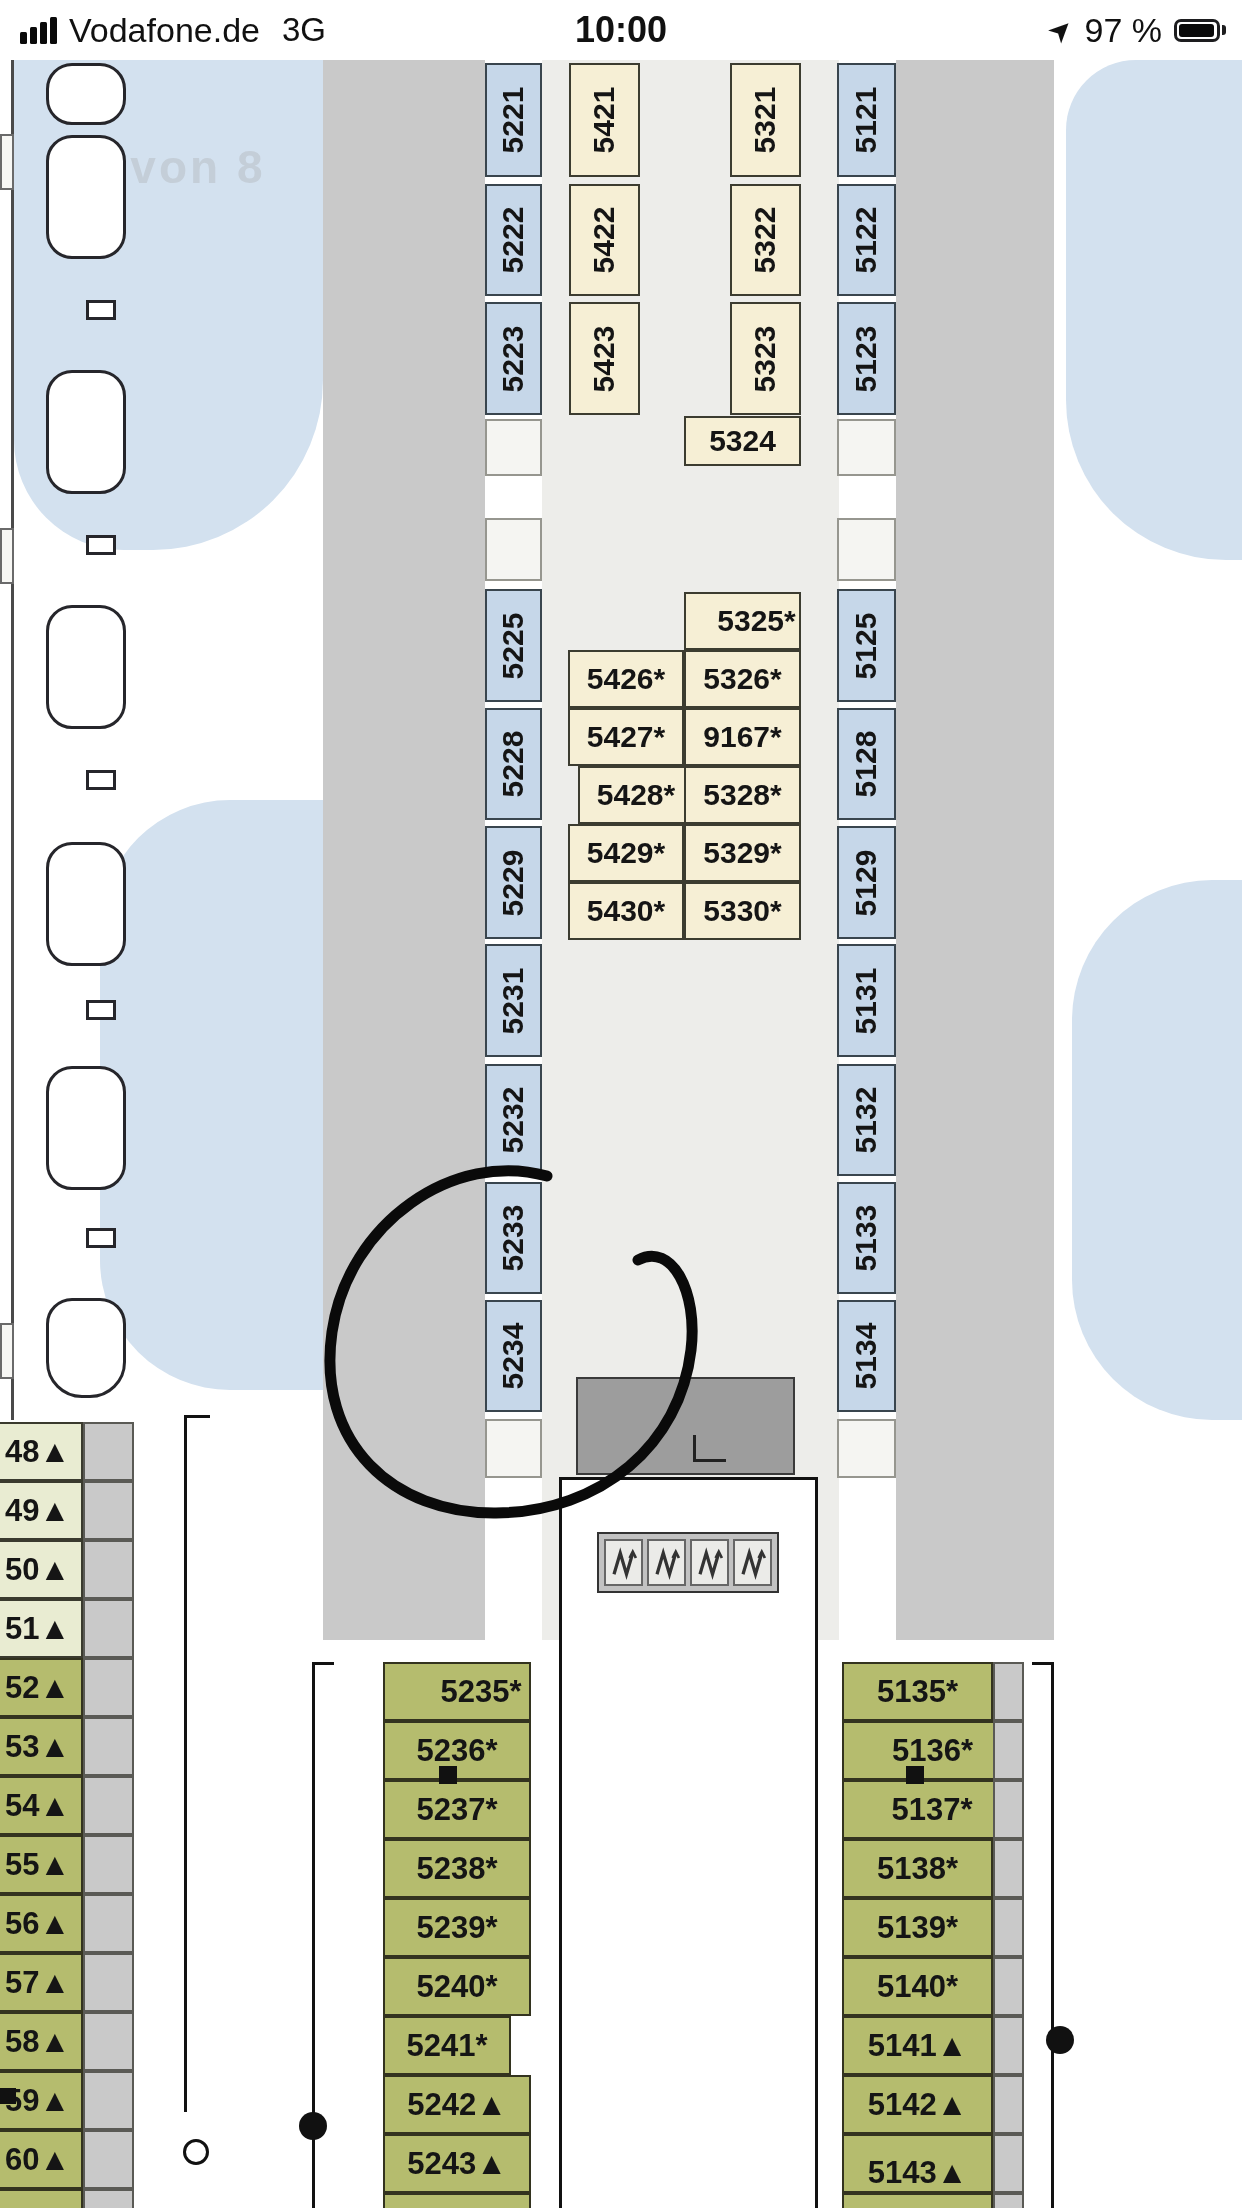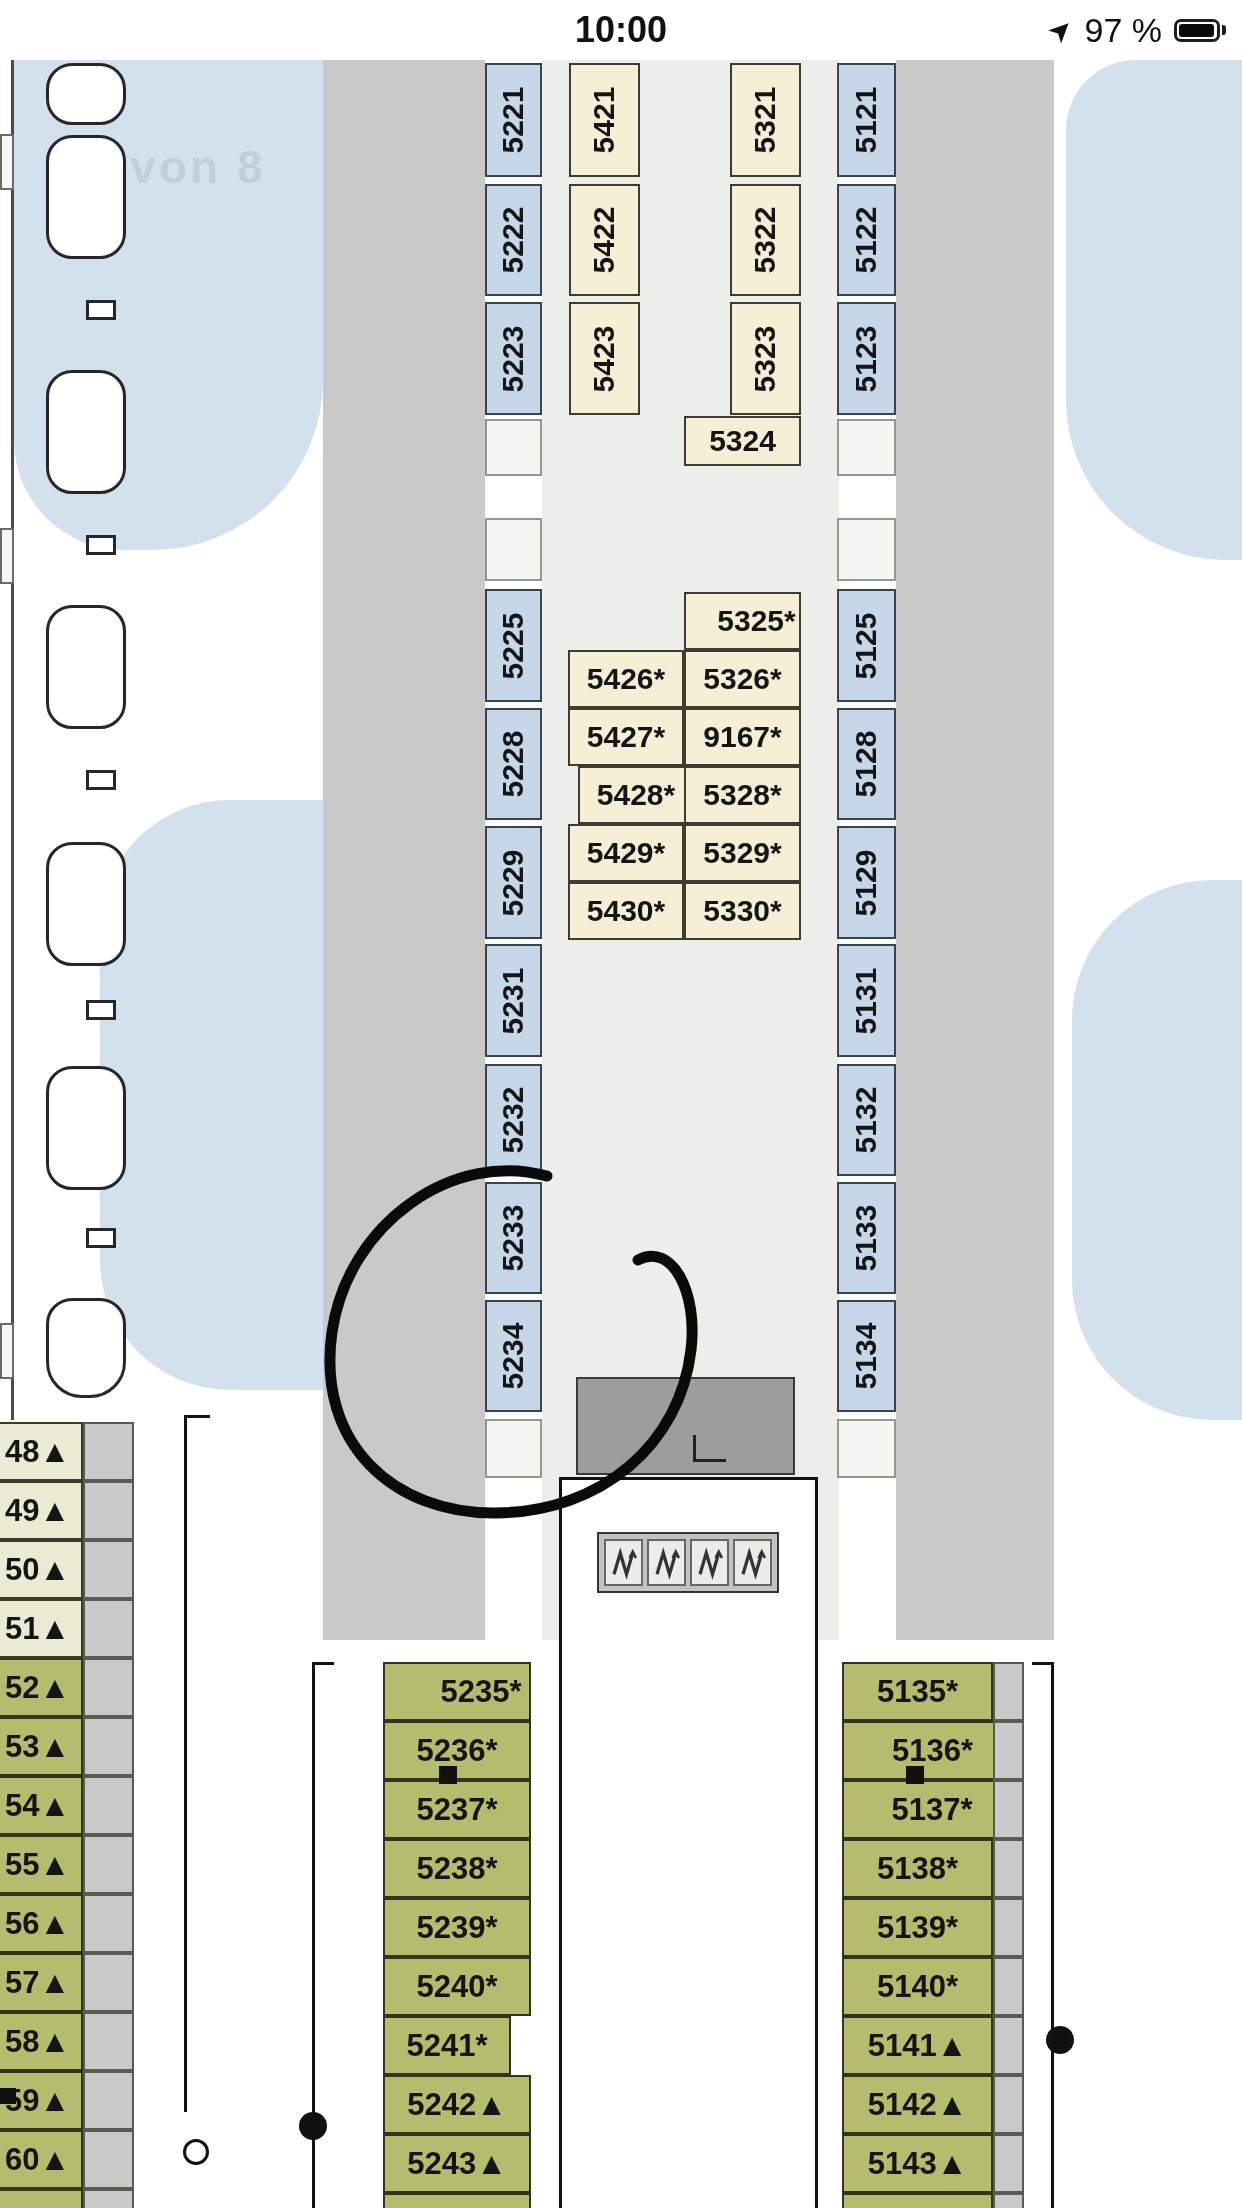--- a/index.html
+++ b/index.html
@@ -304,21 +304,21 @@
     </div>
   <div class="cab green gcell" style="left:842px;top:1957px;width:151px;height:59px;">
       <span>5140*</span>
     </div>
   <div class="cab green gcell" style="left:842px;top:2016px;width:151px;height:59px;">
       <span>5141▲</span>
     </div>
   <div class="cab green gcell" style="left:842px;top:2075px;width:151px;height:59px;">
       <span>5142▲</span>
     </div>
-  <div class="cab green gcell" style="left:842px;top:2134px;width:151px;height:59px;">
+  <div class="cab green gcell" style="left:842px;top:2134px;width:151px;height:59px;align-items:flex-end;">
       <span>5143▲</span>
     </div>
   <div class="cab green gcell" style="left:842px;top:2193px;width:151px;height:59px;">
       <span>5144▲</span>
     </div>
   <div class="cab grayc" style="left:993px;top:1662px;width:31px;height:59px;"></div>
   <div class="cab grayc" style="left:993px;top:1721px;width:31px;height:59px;"></div>
   <div class="cab grayc" style="left:993px;top:1780px;width:31px;height:59px;"></div>
   <div class="cab grayc" style="left:993px;top:1839px;width:31px;height:59px;"></div>
   <div class="cab grayc" style="left:993px;top:1898px;width:31px;height:59px;"></div>
@@ -393,20 +393,30 @@
   <div class="dot-filled" style="left:1046px;top:2026px;"></div>
   <div class="sq" style="left:439px;top:1766px;width:18px;height:18px;"></div>
   <div class="sq" style="left:906px;top:1766px;width:18px;height:18px;"></div>
   <div class="sq" style="left:0px;top:2088px;width:16px;height:16px;"></div>
 
   <svg id="annotation" width="1242" height="2208" viewBox="0 0 1242 2208">
     <path d="M 547 1176 C 455 1150, 348 1222, 332 1332 C 316 1444, 394 1514, 496 1513 C 602 1512, 680 1444, 691 1350 C 698 1292, 672 1242, 638 1260" fill="none" stroke="#0a0a0a" stroke-width="11" stroke-linecap="round"></path>
   </svg>
 
   <div id="statusbar">
+    <div class="sb-left">
+      <span class="sig">
+        <i style="height:12px"></i>
+          <i style="height:17px"></i>
+          <i style="height:22px"></i>
+          <i style="height:27px"></i>
+      </span>
+      <span class="carrier">Vodafone.de</span>
+      <span class="network">3G</span>
+    </div>
     <div class="clock">10:00</div>
     <div class="sb-right">
       <span class="navarrow">➤</span>
       <span class="pct">97 %</span>
       <span class="bat">
         <span class="bat-body">
             <span class="bat-fill"></span>
           </span>
           <span class="bat-nub"></span>
       </span>

